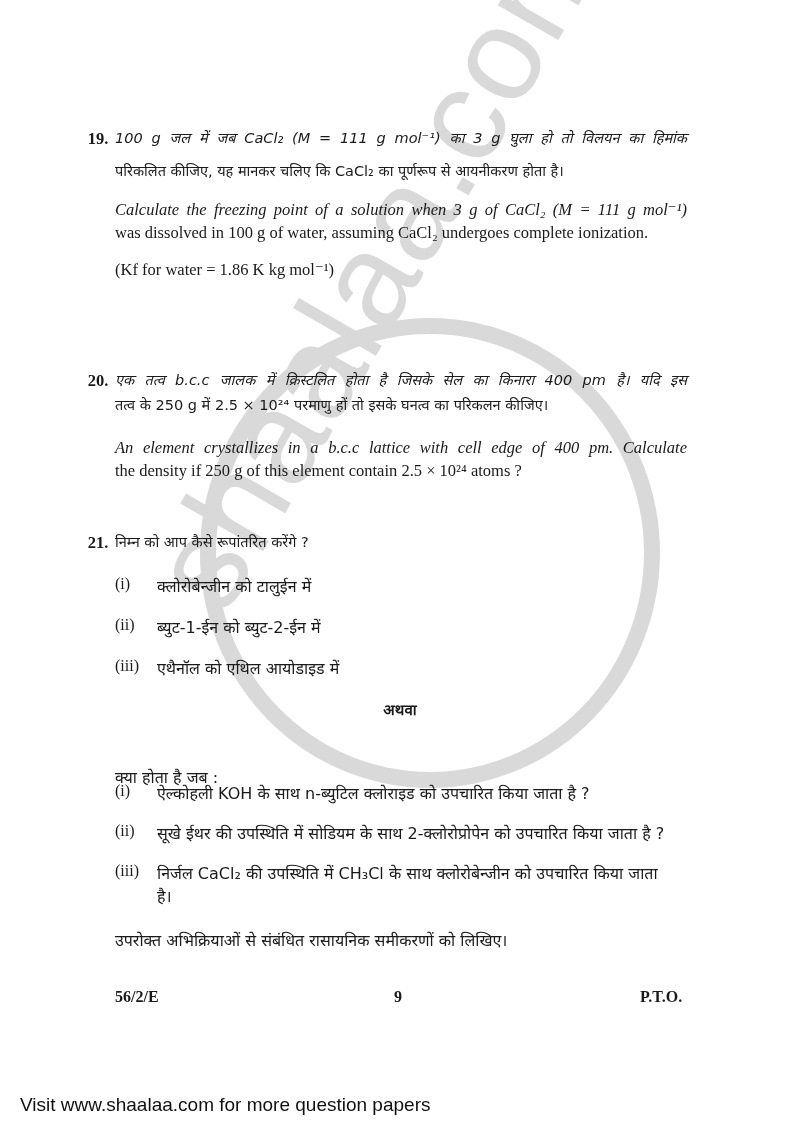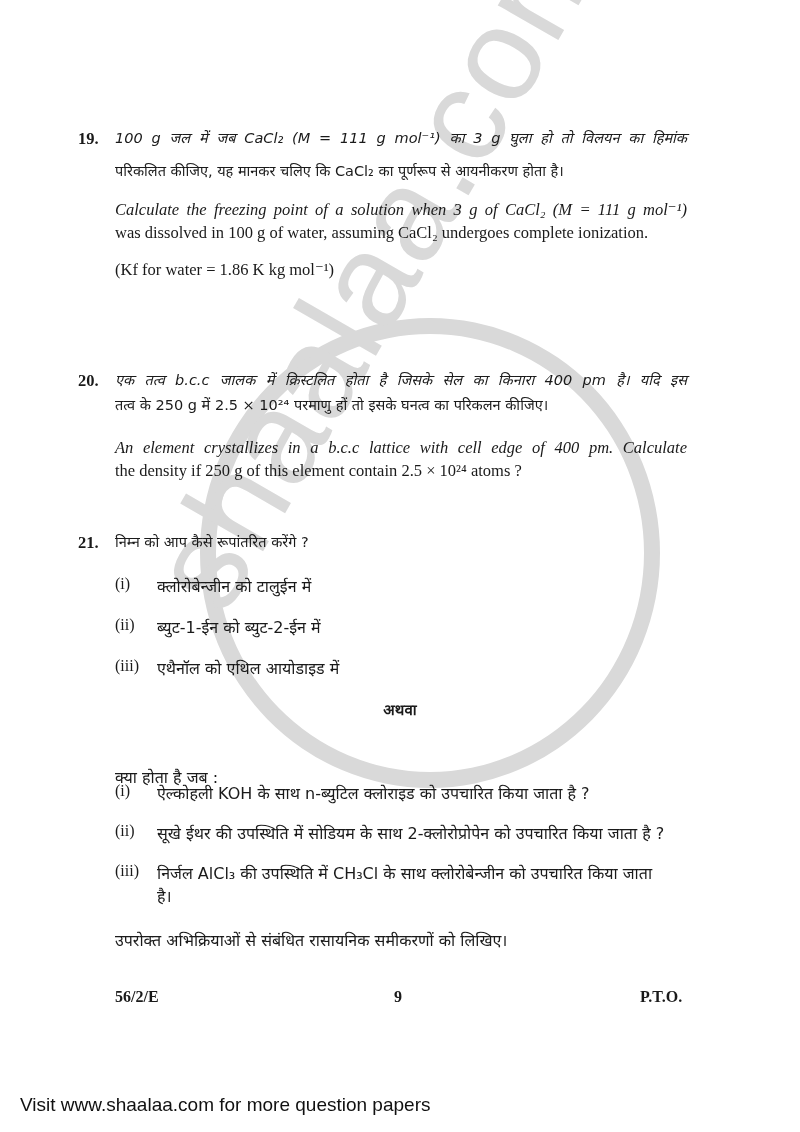--- a/index.html
+++ b/index.html
@@ -12,21 +12,21 @@
     position: absolute; left: 200px; top: 318px; width: 460px; height: 470px;
     border: 16px solid #d9d9d9; border-radius: 50%; box-sizing: border-box; z-index: 0;
   }
   .wm-text {
     position: absolute; left: 185px; top: 520px; z-index: 0;
     font-family: "Liberation Sans", "DejaVu Sans", sans-serif; font-size: 132px; color: #d9d9d9;
     transform: rotate(-60deg); transform-origin: left center; white-space: nowrap; letter-spacing: 2px;
   }
   .content { position: absolute; left: 0; top: 0; width: 800px; z-index: 1; }
   .q { position: absolute; left: 78px; font-size: 16.5px; line-height: 23px; }
-  .qnum { position: absolute; left: 0; font-weight: bold; width: 40px; }
+  .qnum { position: absolute; left: 0; font-weight: bold; width: 40px; text-align: center; }
   .qbody { position: absolute; left: 37px; width: 572px; }
   .line { display: block; white-space: nowrap; }
   .just { text-align: justify; text-align-last: justify; white-space: normal; font-style: italic; }
   .hi { font-family: "DejaVu Sans", sans-serif; font-size: 14.5px; }
   .sub-item { position: absolute; left: 115px; font-size: 16px; }
   .sub-item .roman { position: absolute; left: 0; width: 40px; }
   .sub-item .txt { position: absolute; left: 42px; white-space: nowrap; }
   .center-heading { position: absolute; left: 0; width: 800px; text-align: center; top: 699px;
     font-family: "DejaVu Sans", sans-serif; font-weight: bold; font-size: 15px; }
   .footer { position: absolute; top: 988px; font-weight: bold; font-size: 16px; }
@@ -92,21 +92,21 @@
     <div class="sub-item hi" style="top:782px;">
       <span class="roman" style="font-family:'Liberation Serif',serif;font-size:16px;">(i)</span>
       <span class="txt">ऐल्कोहली KOH के साथ n-ब्युटिल क्लोराइड को उपचारित किया जाता है ?</span>
     </div>
     <div class="sub-item hi" style="top:822px;">
       <span class="roman" style="font-family:'Liberation Serif',serif;font-size:16px;">(ii)</span>
       <span class="txt">सूखे ईथर की उपस्थिति में सोडियम के साथ 2-क्लोरोप्रोपेन को उपचारित किया जाता है ?</span>
     </div>
     <div class="sub-item hi" style="top:862px;">
       <span class="roman" style="font-family:'Liberation Serif',serif;font-size:16px;">(iii)</span>
-      <span class="txt">निर्जल AlCl₃ की उपस्थिति में CH₃Cl के साथ क्लोरोबेन्जीन को उपचारित किया जाता</span>
+      <span class="txt">निर्जल CaCl₂ की उपस्थिति में CH₃Cl के साथ क्लोरोबेन्जीन को उपचारित किया जाता</span>
       <span class="txt" style="top:23px;">है।</span>
     </div>
 
     <div class="sub-item hi" style="top:929px;">
       <span style="white-space:nowrap;">उपरोक्त अभिक्रियाओं से संबंधित रासायनिक समीकरणों को लिखिए।</span>
     </div>
 
     <div class="footer" style="left:115px;">56/2/E</div>
     <div class="footer" style="left:394px;">9</div>
     <div class="footer" style="left:640px;">P.T.O.</div>

